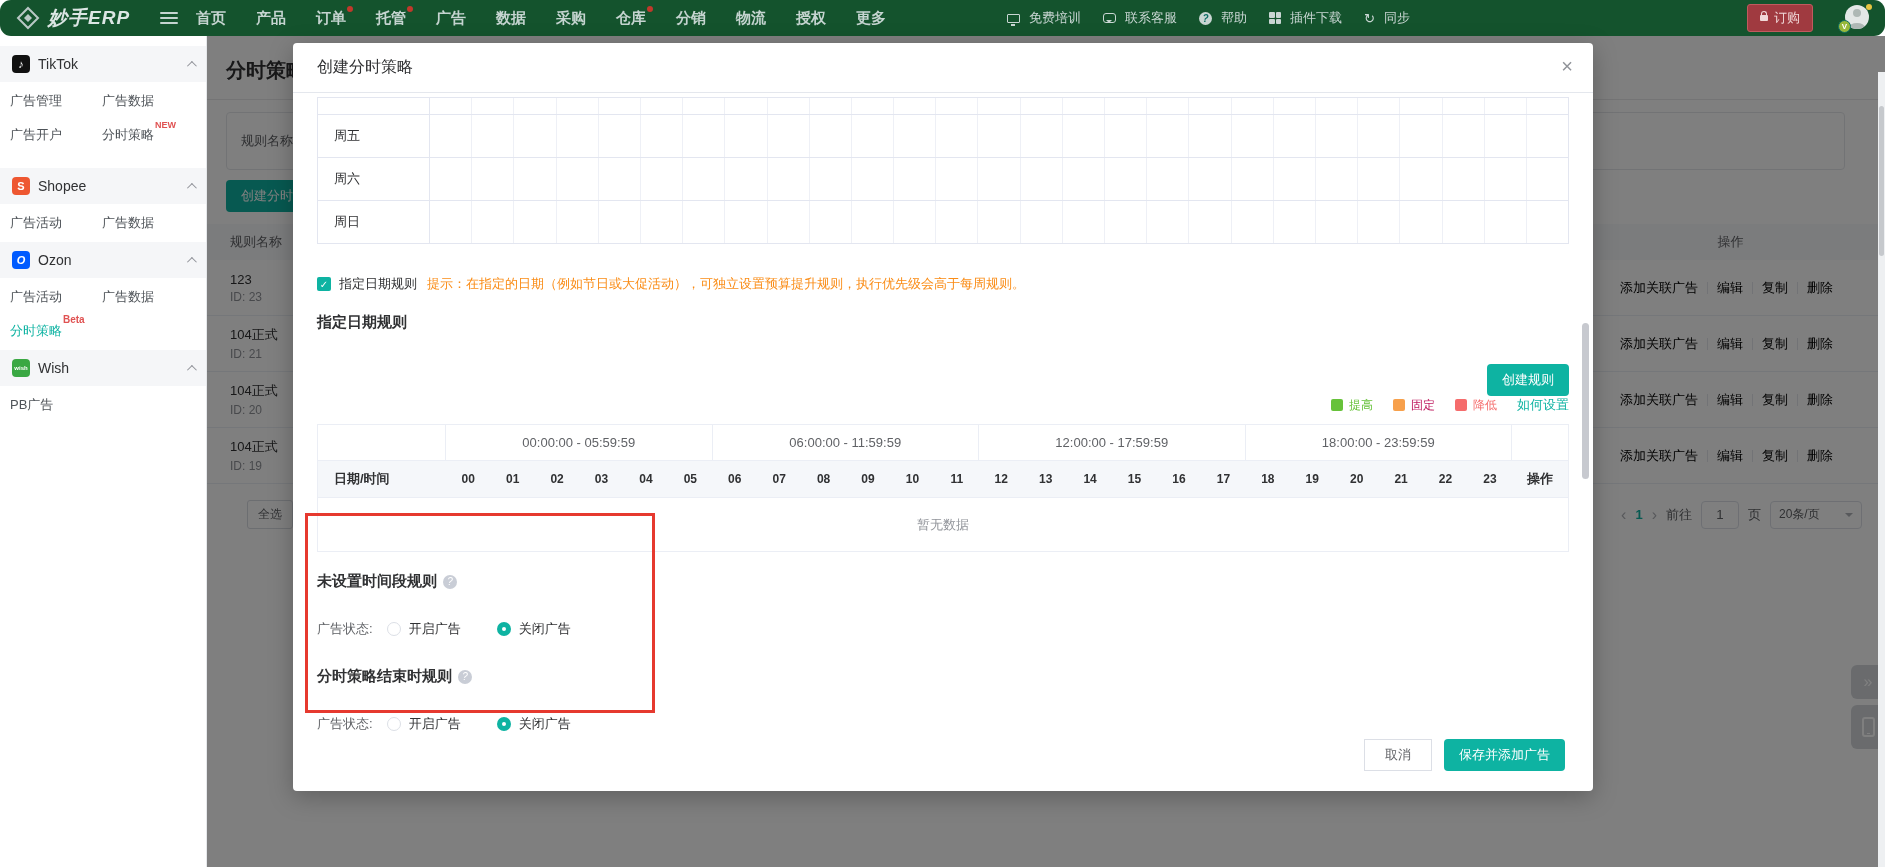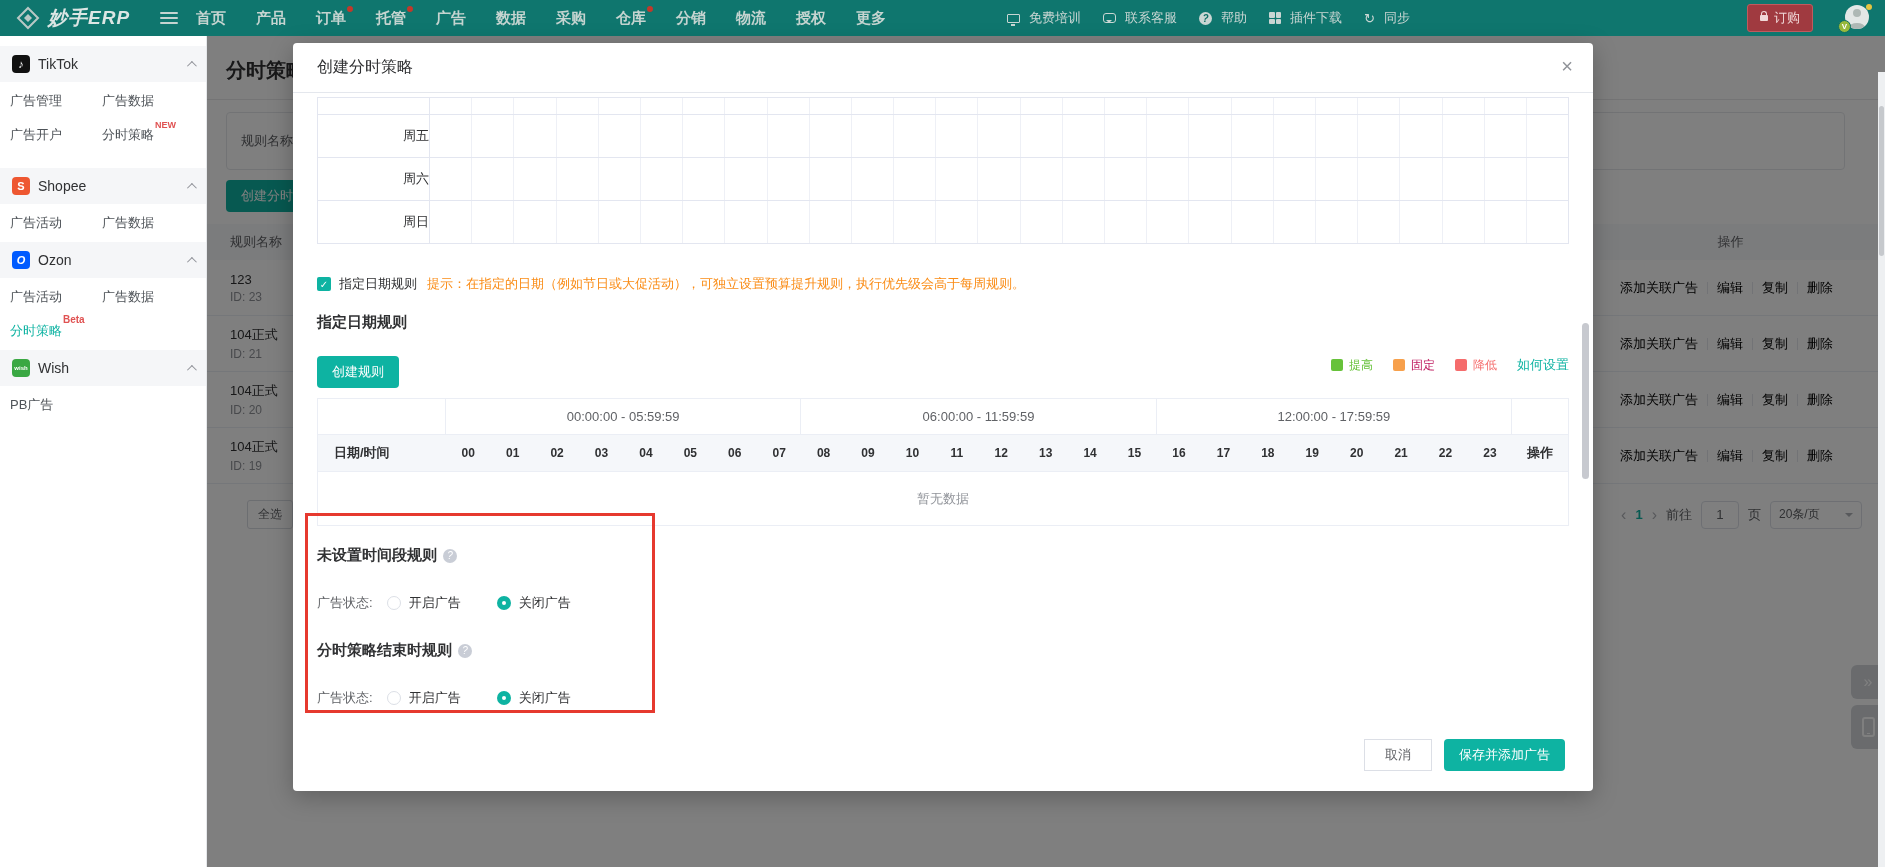--- a/index.html
+++ b/index.html
@@ -1,20 +1,20 @@
 <!DOCTYPE html>
 <html><head>
 <meta charset="utf-8">
 <style>
   * { margin:0; padding:0; box-sizing:border-box; }
   html,body { width:1885px; height:867px; overflow:hidden; }
   body { font-family:"Liberation Sans","DejaVu Sans",sans-serif; font-size:13px; color:#303133; position:relative; background:#fff; }
 
   
-  .navbar { height:36px; background:#0f766e; display:flex; align-items:center; padding:0 14px 0 16px; position:relative; z-index:10; }
+  .navbar { height:36px; background:#14532d; display:flex; align-items:center; padding:0 14px 0 16px; position:relative; z-index:10;border-radius:11px; }
   .logo { display:flex; align-items:center; gap:8px; }
   .logo-text { font-size:19px; font-weight:bold; font-style:italic; color:#dce6e4; letter-spacing:1px; }
   .hamburger { width:18px; height:12px; margin:0 0 0 30px; display:flex; flex-direction:column; justify-content:space-between; cursor:pointer; }
   .hamburger i { height:2px; background:#c5d4d0; border-radius:1px; }
   .nav-menu { display:flex; align-items:center; gap:30px; margin-left:18px; }
   .nav-item { position:relative; color:#c5d4d0; font-size:15px; font-weight:600; cursor:pointer; white-space:nowrap; }
   .nav-item .dot { position:absolute; top:-3px; right:-7px; width:6px; height:6px; border-radius:50%; background:#c0392b; }
   .nav-right { display:flex; align-items:center; gap:22px; margin-left:auto; color:#c9d6d3; font-size:13px; }
   .nav-tool { display:flex; align-items:center; gap:9px; cursor:pointer; white-space:nowrap; }
   .ic-monitor { width:13px; height:9px; border:1.5px solid #c9d6d3; border-radius:1px; position:relative; }
@@ -99,36 +99,36 @@
 
   
   .modal { position:absolute; left:293px; top:43px; width:1300px; height:748px; background:#fff; border-radius:4px; box-shadow:0 6px 24px rgba(0,0,0,.25); z-index:100; }
   .modal-header { height:50px; padding:0 24px; display:flex; align-items:center; border-bottom:1px solid #e4e7ed; }
   .modal-title { font-size:16px; color:#303133; }
   .modal-close { position:absolute; top:13px; right:20px; font-size:20px; color:#909399; cursor:pointer; line-height:1; }
   .modal-body { position:relative; height:698px; padding:0 24px; overflow:hidden; }
 
   
   .weekgrid { margin-top:4px; border:1px solid #e3e6f0; }
-  .wg-row { display:flex; height:43px; border-top:1px solid #e3e6f0;text-align:right; }
+  .wg-row { display:flex; height:43px; border-top:1px solid #e3e6f0; }
   .wg-row.partial { height:16px; border-top:none; }
   .wg-label { width:112px; border-right:1px solid #e3e6f0; font-size:13px; color:#303133; line-height:42px; padding-left:16px; flex:none; }
   .wg-cells { flex:1; display:flex; }
   .wg-cell { flex:1; border-left:1px solid #eef0f6; }
   .wg-cells .wg-cell:first-child { border-left:none; }
 
   .check-row { margin-top:31px; display:flex; align-items:center; }
   .checkbox { width:14px; height:14px; background:#0eb3a2; border-radius:2px; color:#fff; font-size:10px; display:flex; align-items:center; justify-content:center; cursor:pointer; flex:none; }
   .check-label { margin-left:8px; color:#303133; }
   .check-hint { margin-left:10px; color:#fa8c16; }
 
   .sec-title { margin-top:20px; display:flex; align-items:center; gap:6px; font-size:15px; font-weight:bold; color:#303133; }
   .q-icon { width:14px; height:14px; border-radius:50%; background:#c9cdd6; color:#fff; font-size:10px; font-weight:normal; display:flex; align-items:center; justify-content:center; }
 
-  .rule-toolbar { margin-top:24px; display:flex; align-items:flex-start; }
+  .rule-toolbar { margin-top:32px; display:flex; align-items:flex-end;flex-direction:column; }
   .legend { margin-left:auto; display:flex; align-items:center; gap:20px; font-size:12px; }
   .legend-item { display:flex; align-items:center; gap:6px; }
   .sw { width:12px; height:12px; border-radius:2px; }
   .sw-up { background:#67c23a; } .lg-up { color:#67c23a; }
   .sw-fix { background:#f7a04b; } .lg-fix { color:#be185d; }
   .sw-down { background:#f56c6c; } .lg-down { color:#f56c6c; }
   .how-link { color:#0eb3a2; font-size:13px; cursor:pointer; }
 
   .rtable { margin-top:10px; border:1px solid #ebeef5; }
   .rt-h1 { height:36px; display:flex; border-bottom:1px solid #ebeef5; }
@@ -542,20 +542,21 @@
         <span class="how-link">如何设置</span>
       </div>
     </div>
 
     <div class="rtable">
       <div class="rt-h1">
         <div class="rt-corner"></div>
         <div class="rt-range">00:00:00 - 05:59:59</div>
         <div class="rt-range">06:00:00 - 11:59:59</div>
         <div class="rt-range">12:00:00 - 17:59:59</div>
+        <div class="rt-range">18:00:00 - 23:59:59</div>
         <div class="rt-asp"></div>
       </div>
       <div class="rt-h2">
         <div class="rt-dt">日期/时间</div>
         <div class="rt-hours">
           <span class="rt-h">00</span>
           <span class="rt-h">01</span>
           <span class="rt-h">02</span>
           <span class="rt-h">03</span>
           <span class="rt-h">04</span>

